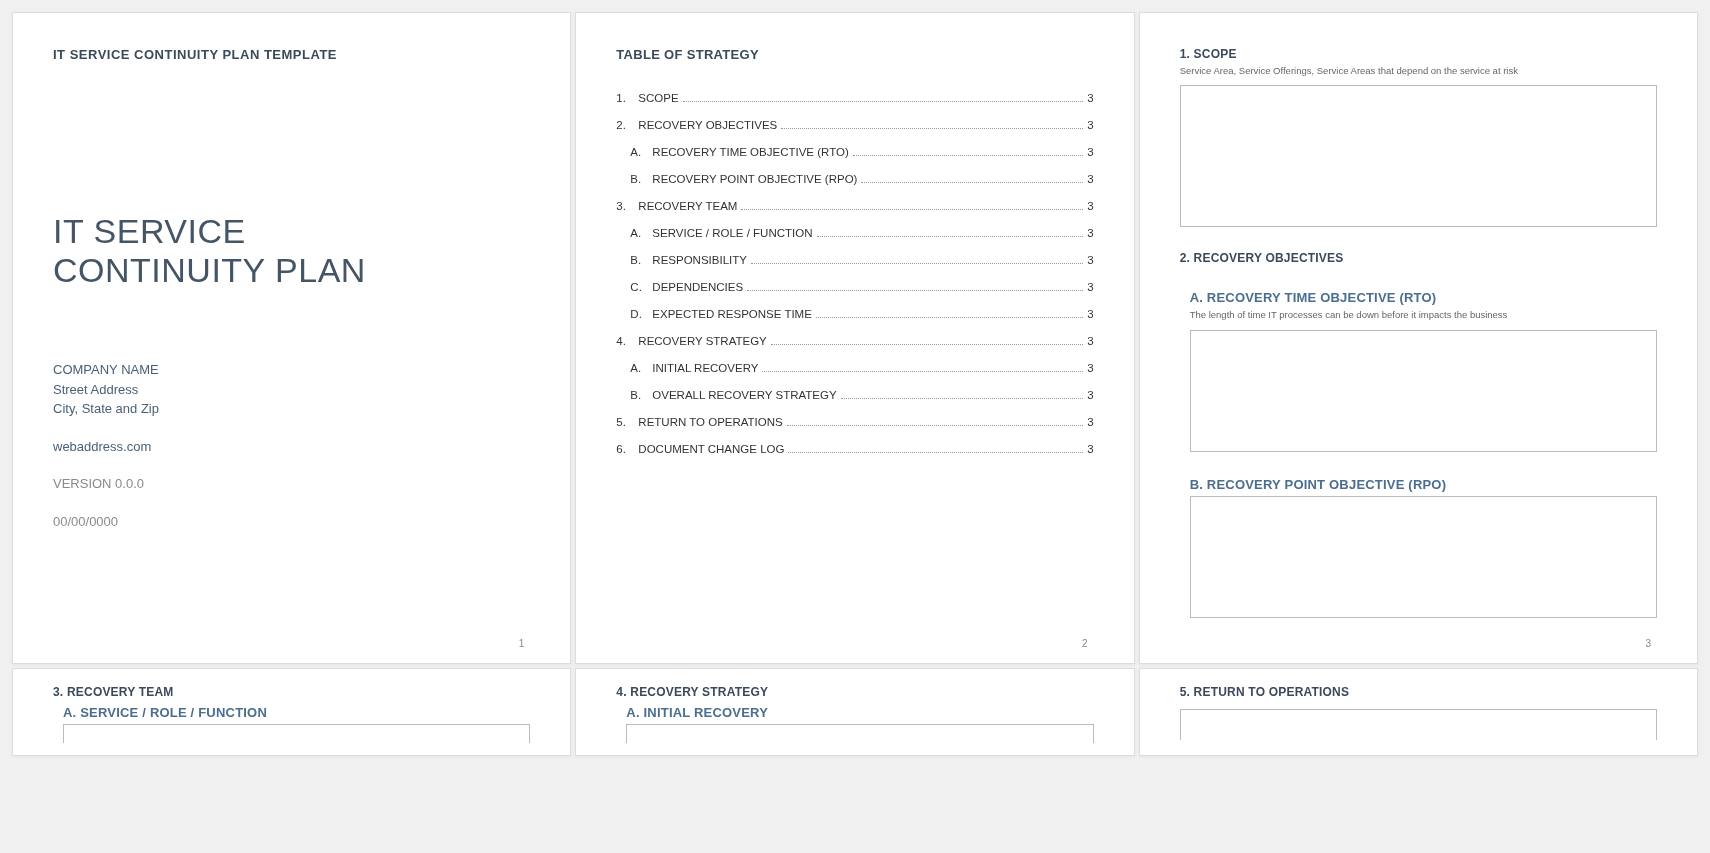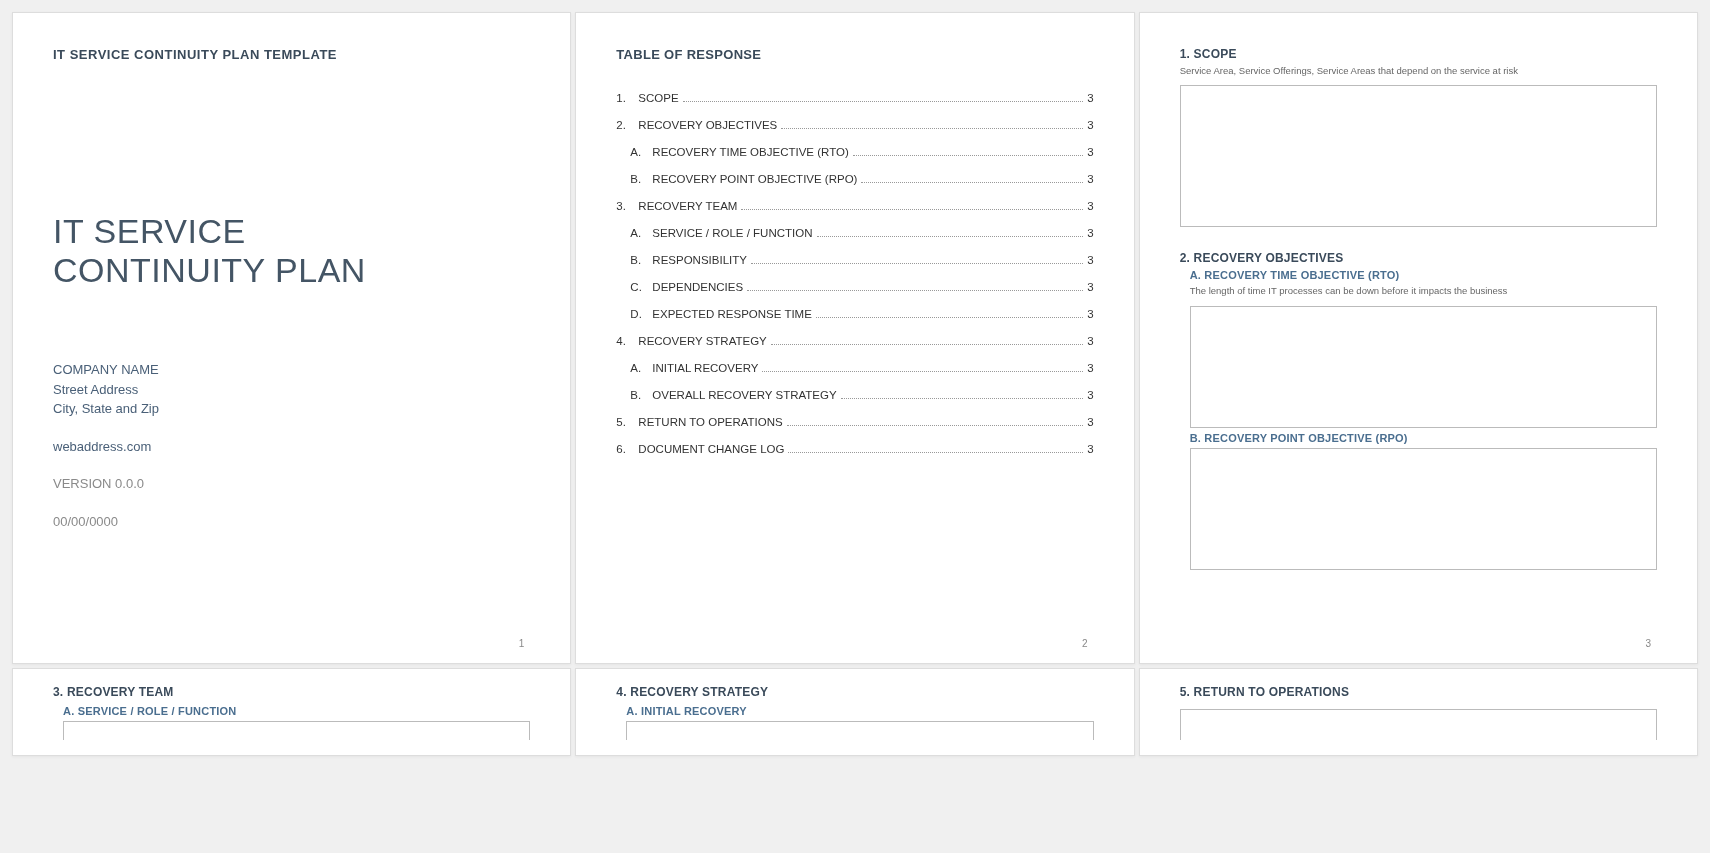--- a/index.html
+++ b/index.html
@@ -65,21 +65,21 @@
 .toc-list { display:flex; flex-direction:column; gap:14px; font-size:11.5px; color:#333;}
 .toc-row { display:flex; align-items:baseline; white-space:nowrap; }
 .toc-row.sub { padding-left:14px;}
 .toc-num { min-width:22px;}
 .toc-label { }
 .toc-dots { flex:1; border-bottom:1px dotted #999; margin:0 4px 3px 4px;}
 .toc-page { }
 
 .section-title { font-size:12px; font-weight:bold; color:#3a4a5a; margin-bottom:4px; letter-spacing:.2px;}
 .section-desc { font-size:9.5px; color:#666; margin-bottom:8px; line-height:1.3;}
-.sub-title { font-size:11px; font-weight:bold; color:#4a6e8f; margin:4px 0 4px 10px; letter-spacing:.2px;}
+.sub-title { font-size:13px; font-weight:bold; color:#4a6e8f; margin:25px 0 4px 10px; letter-spacing:.2px;}
 .fill-box { border:1px solid #bbb; background:#fff; height:140px; }
 .fill-box.small { height:120px;}
 
 .section-block { margin-bottom:24px;}
 
 .page4, .page5, .page6 { height:88px; padding-top:16px;}
 </style>
 </head>
 <body>
 
@@ -99,21 +99,21 @@
       <div>webaddress.com</div>
       <div class="gap"></div>
       <div class="grey">VERSION 0.0.0</div>
       <div class="gap"></div>
       <div class="grey">00/00/0000</div>
     </div>
     <div class="page-num">1</div>
   </div>
 
   <div class="page page2">
-    <div class="toc-title">TABLE OF RESPONSE</div>
+    <div class="toc-title">TABLE OF STRATEGY</div>
     <div class="toc-list" id="toc-list">
         <div class="toc-row">
           <span class="toc-num">1.</span>
           <span class="toc-label">SCOPE</span>
           <span class="toc-dots"></span>
           <span class="toc-page">3</span>
         </div>
         <div class="toc-row">
           <span class="toc-num">2.</span>
           <span class="toc-label">RECOVERY OBJECTIVES</span>

